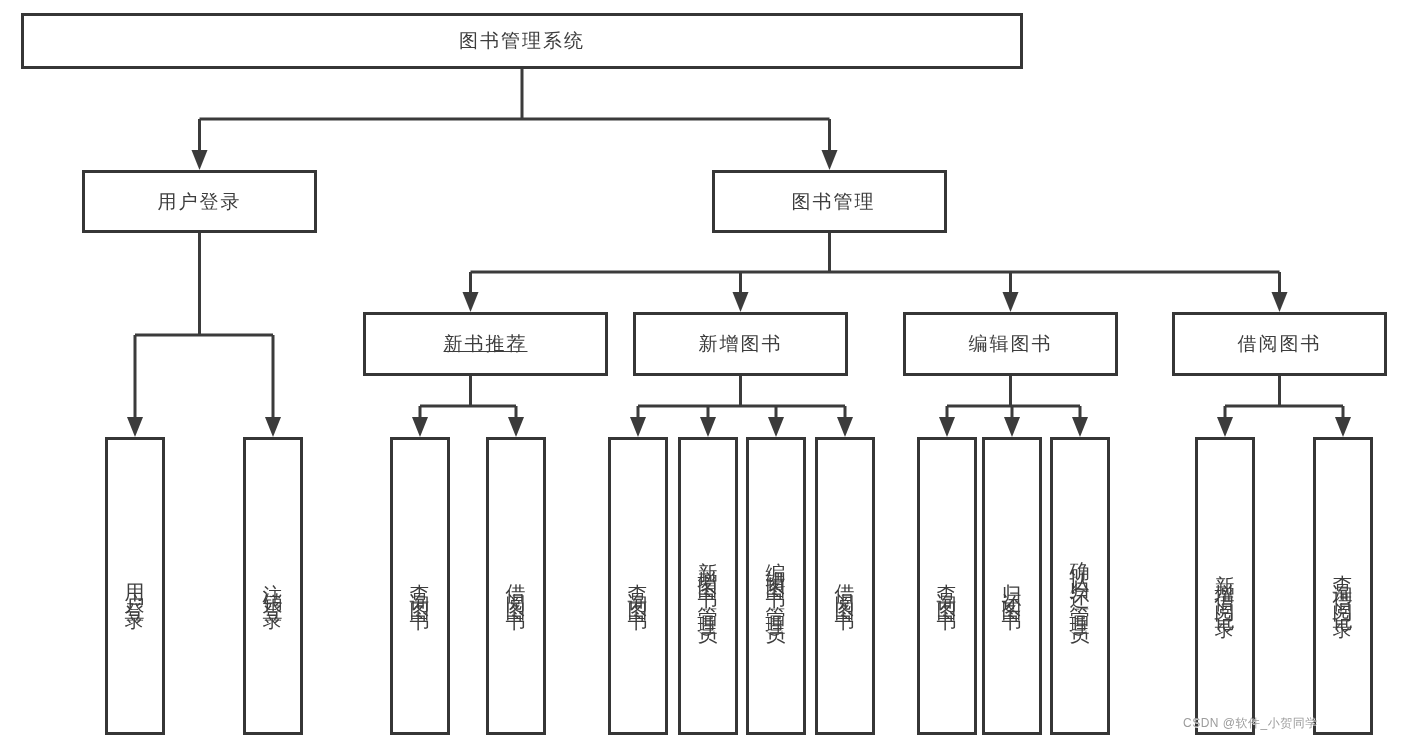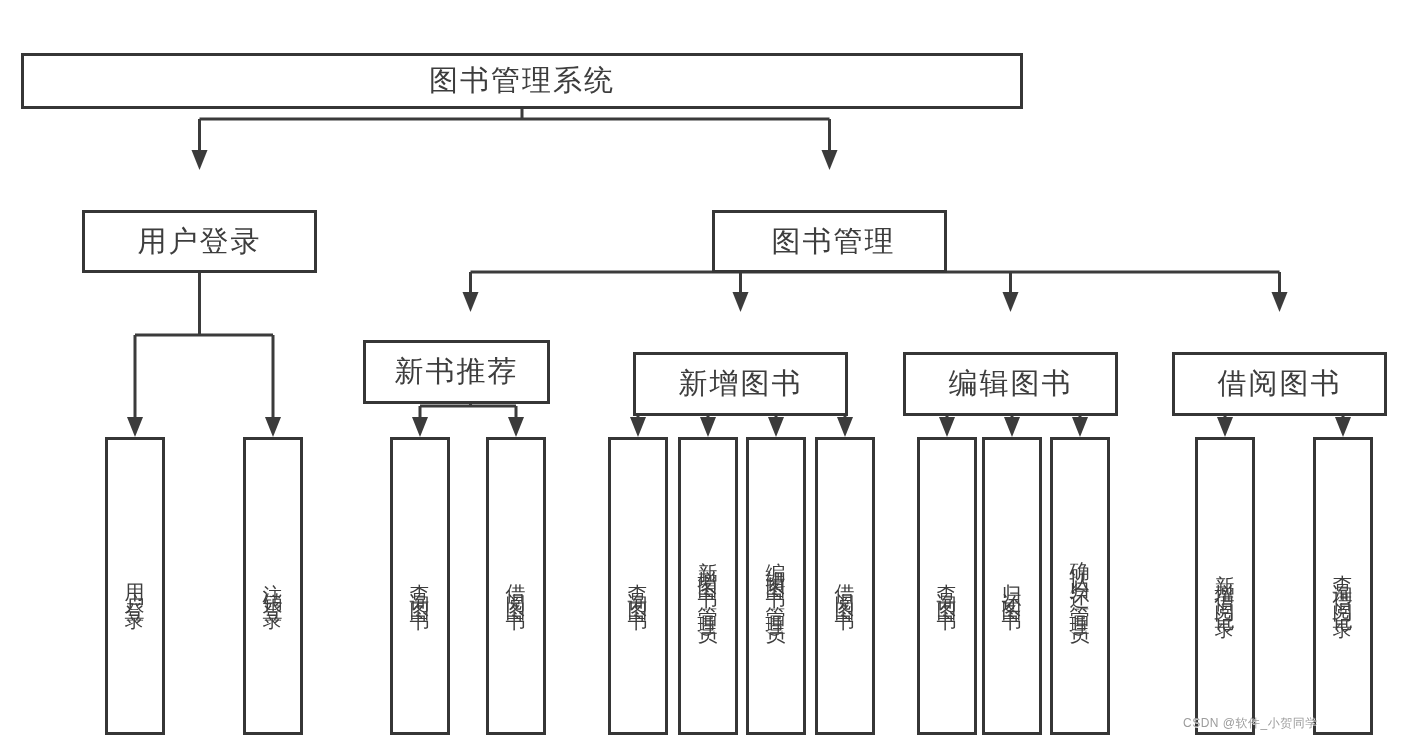--- a/index.html
+++ b/index.html
@@ -28,21 +28,21 @@
   .box {
     position: absolute;
     background: #ffffff;
     border: 3px solid #363636;
     display: flex;
     align-items: center;
     justify-content: center;
     color: #3d3d3d;
     z-index: 2;
   }
-  .hbox { font-size: 29px; letter-spacing: 2px; margin-top: 40px; }
+  .hbox { font-size: 19px; letter-spacing: 2px; }
   .vbox { width: 60px; top: 437px; height: 298px; }
   .vtext {
     writing-mode: vertical-rl;
     text-orientation: mixed;
     font-size: 20px;
     line-height: 1;
     letter-spacing: 9px;
     color: #3d3d3d;
     white-space: nowrap;
   }
@@ -123,21 +123,21 @@
     <span>图书管理系统</span>
   </div>
 
   <div class="box hbox" style="left:82px; top:170px; width:235px; height:63px;">
     <span>用户登录</span>
   </div>
   <div class="box hbox" style="left:712px; top:170px; width:235px; height:63px;padding-left:8px;">
     <span>图书管理</span>
   </div>
 
-  <div class="box hbox" style="left:363px; top:300px; width:187px; height:64px;">
+  <div class="box hbox" style="left:363px; top:312px; width:245px; height:64px;text-decoration:underline;">
     <span>新书推荐</span>
   </div>
   <div class="box hbox" style="left:633px; top:312px; width:215px; height:64px;">
     <span>新增图书</span>
   </div>
   <div class="box hbox" style="left:903px; top:312px; width:215px; height:64px;">
     <span>编辑图书</span>
   </div>
   <div class="box hbox" style="left:1172px; top:312px; width:215px; height:64px;">
     <span>借阅图书</span>

